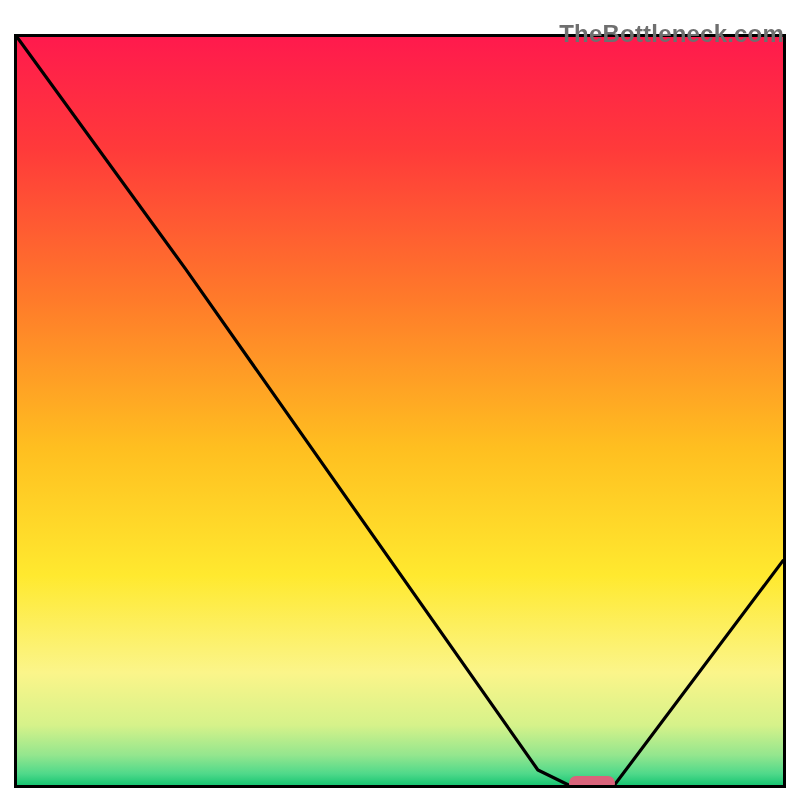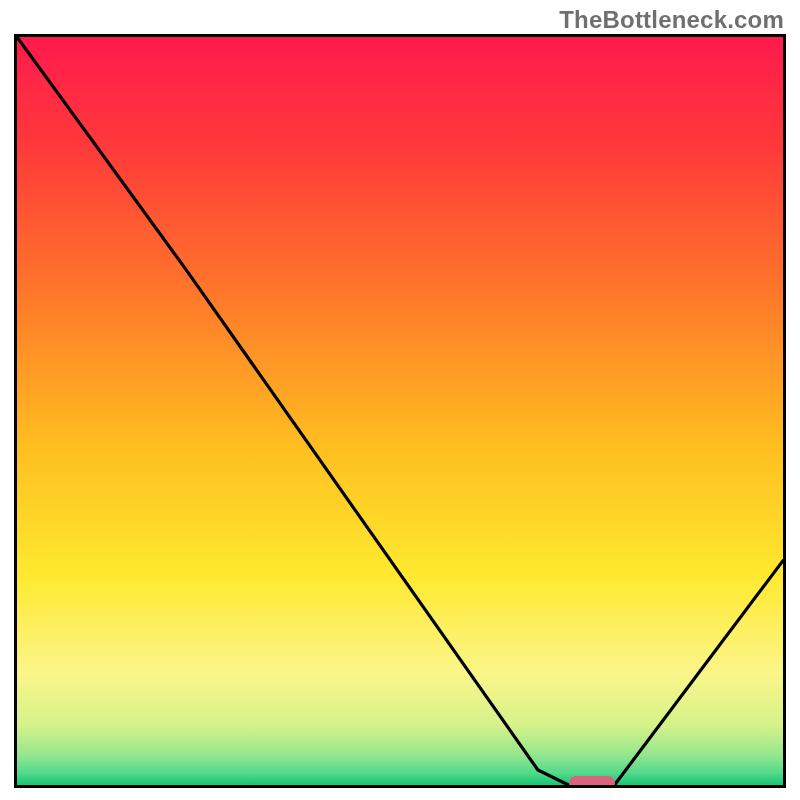--- a/index.html
+++ b/index.html
@@ -10,21 +10,21 @@
     background: #ffffff;
     overflow: hidden;
   }
   .frame {
     position: relative;
     width: 800px;
     height: 800px;
   }
   .watermark {
     position: absolute;
-    top: 6px;
+    top: 20px;
     right: 16px;
     font-family: Arial, Helvetica, sans-serif;
     font-size: 24px;
     font-weight: 600;
     color: #6f6f6f;
     letter-spacing: 0.2px;
     z-index: 20;
   }
   .plot-box {
     position: absolute;

